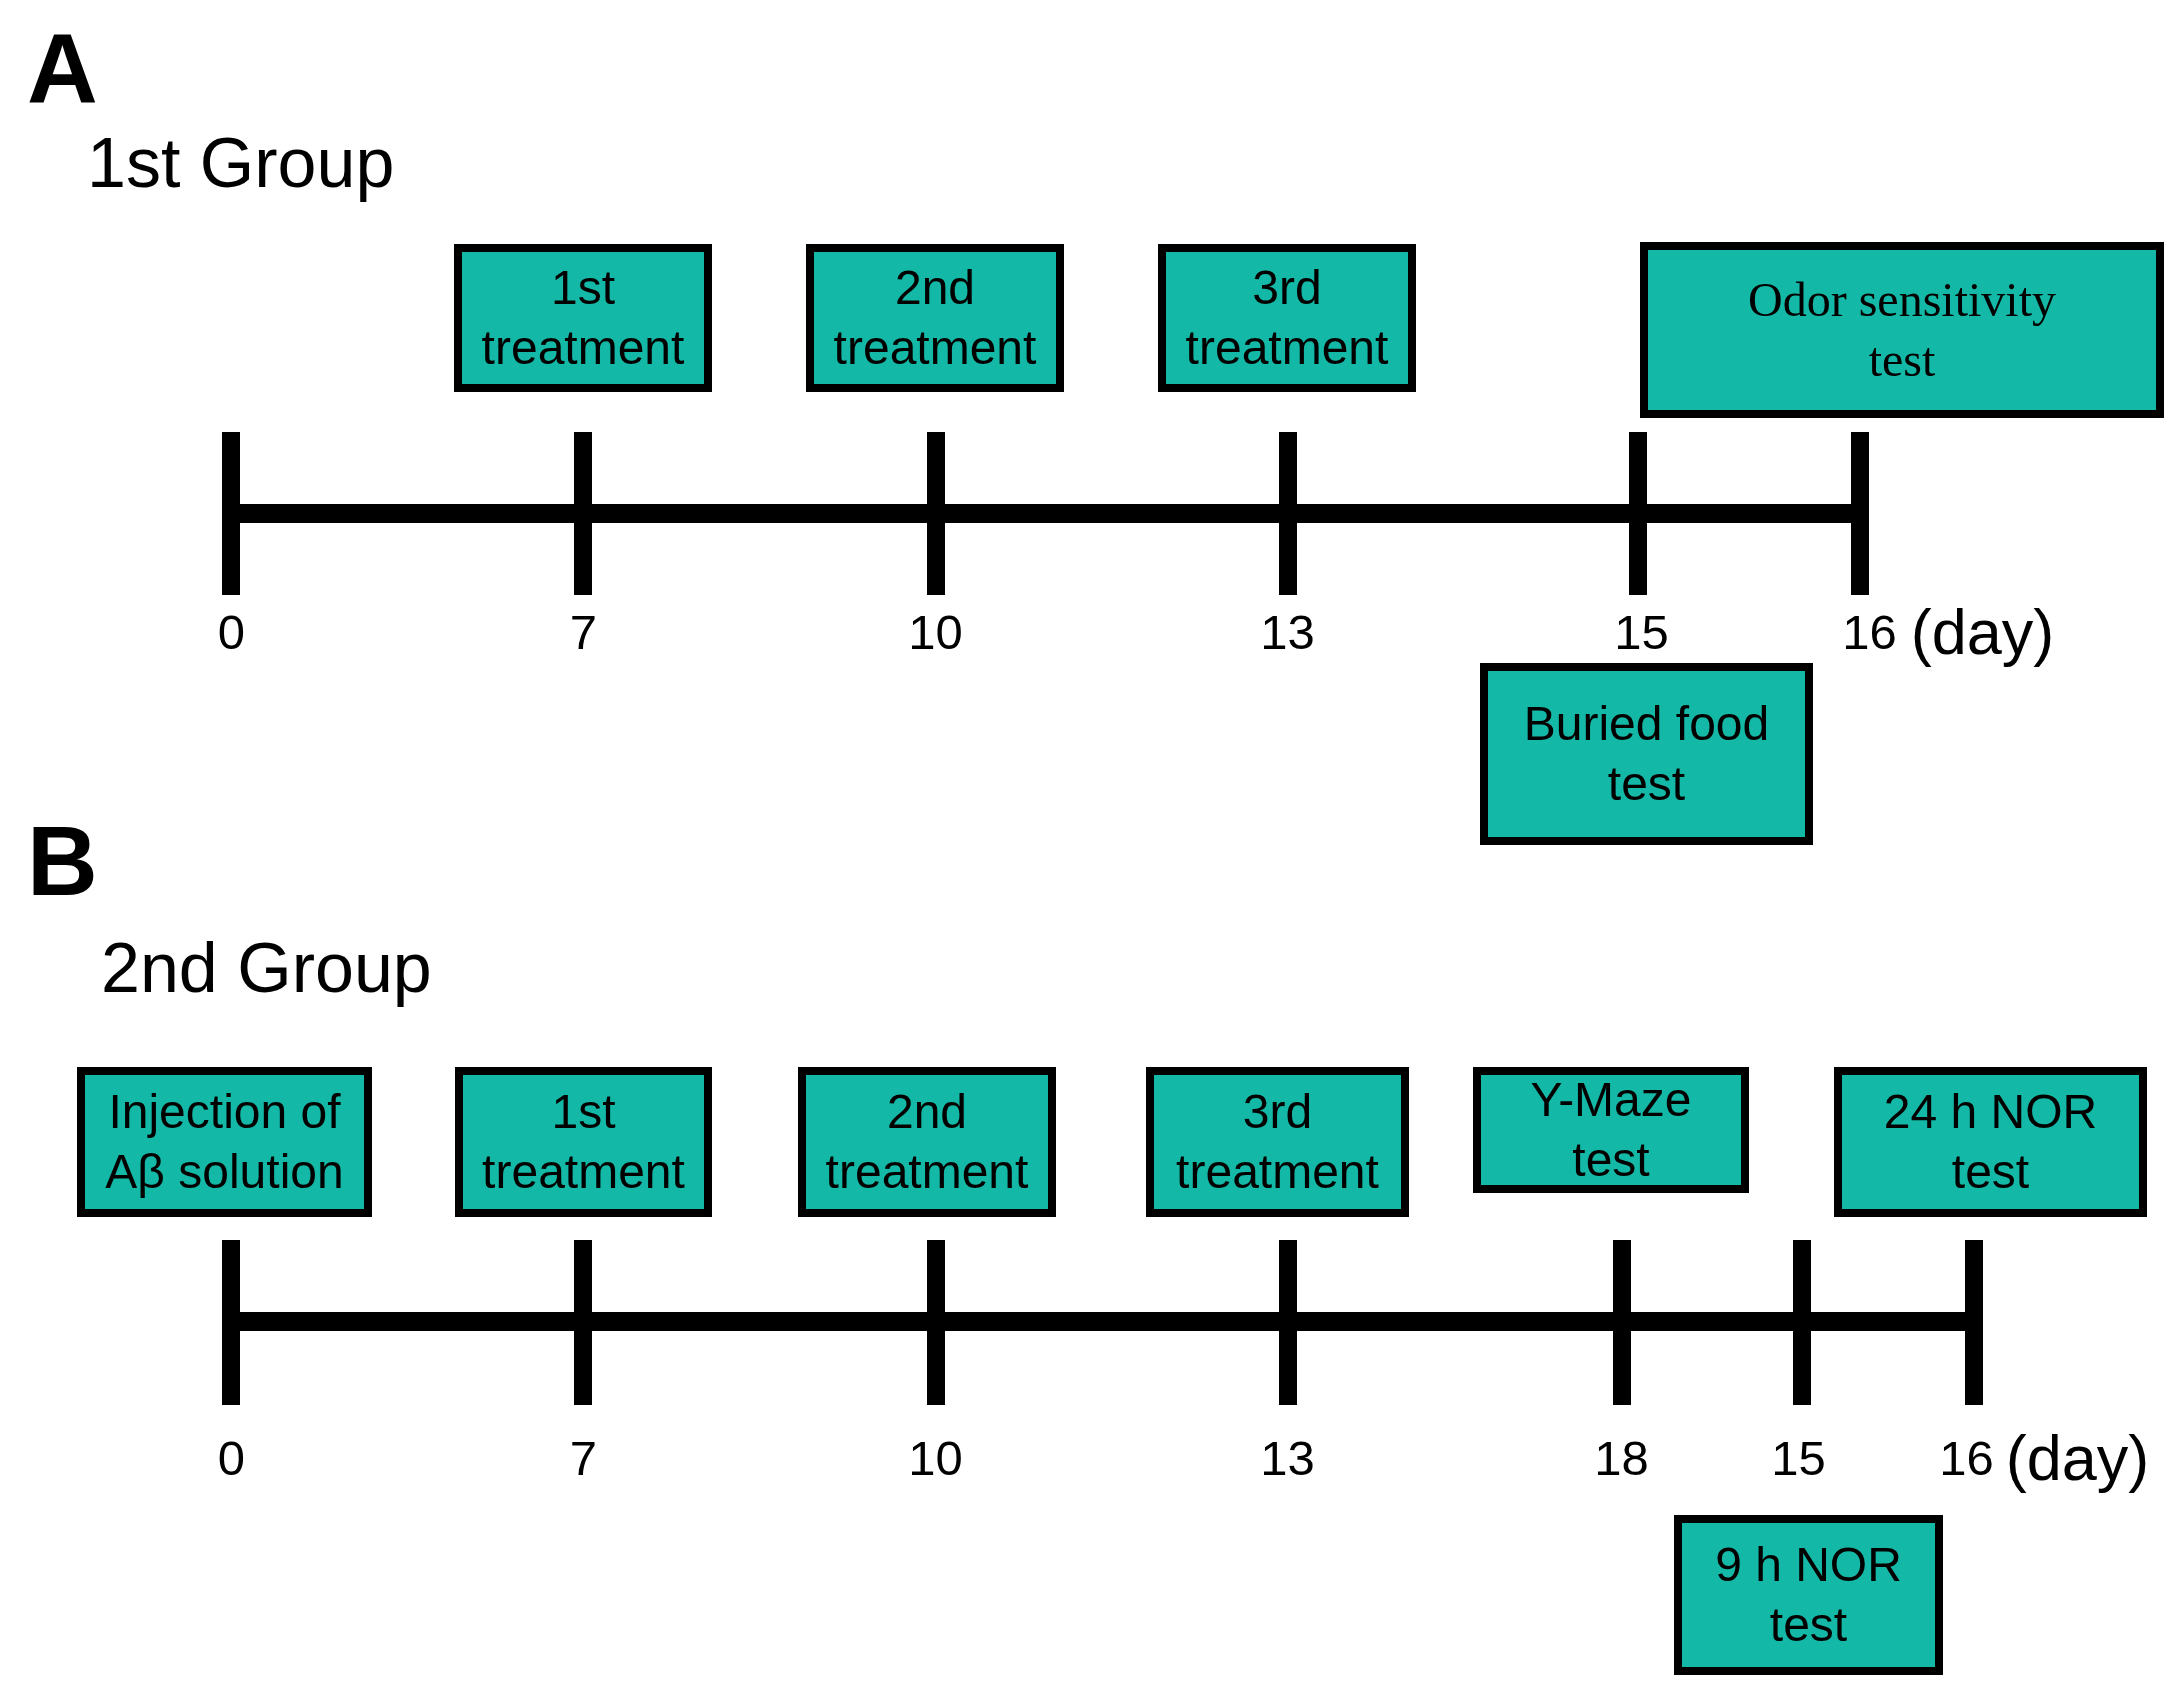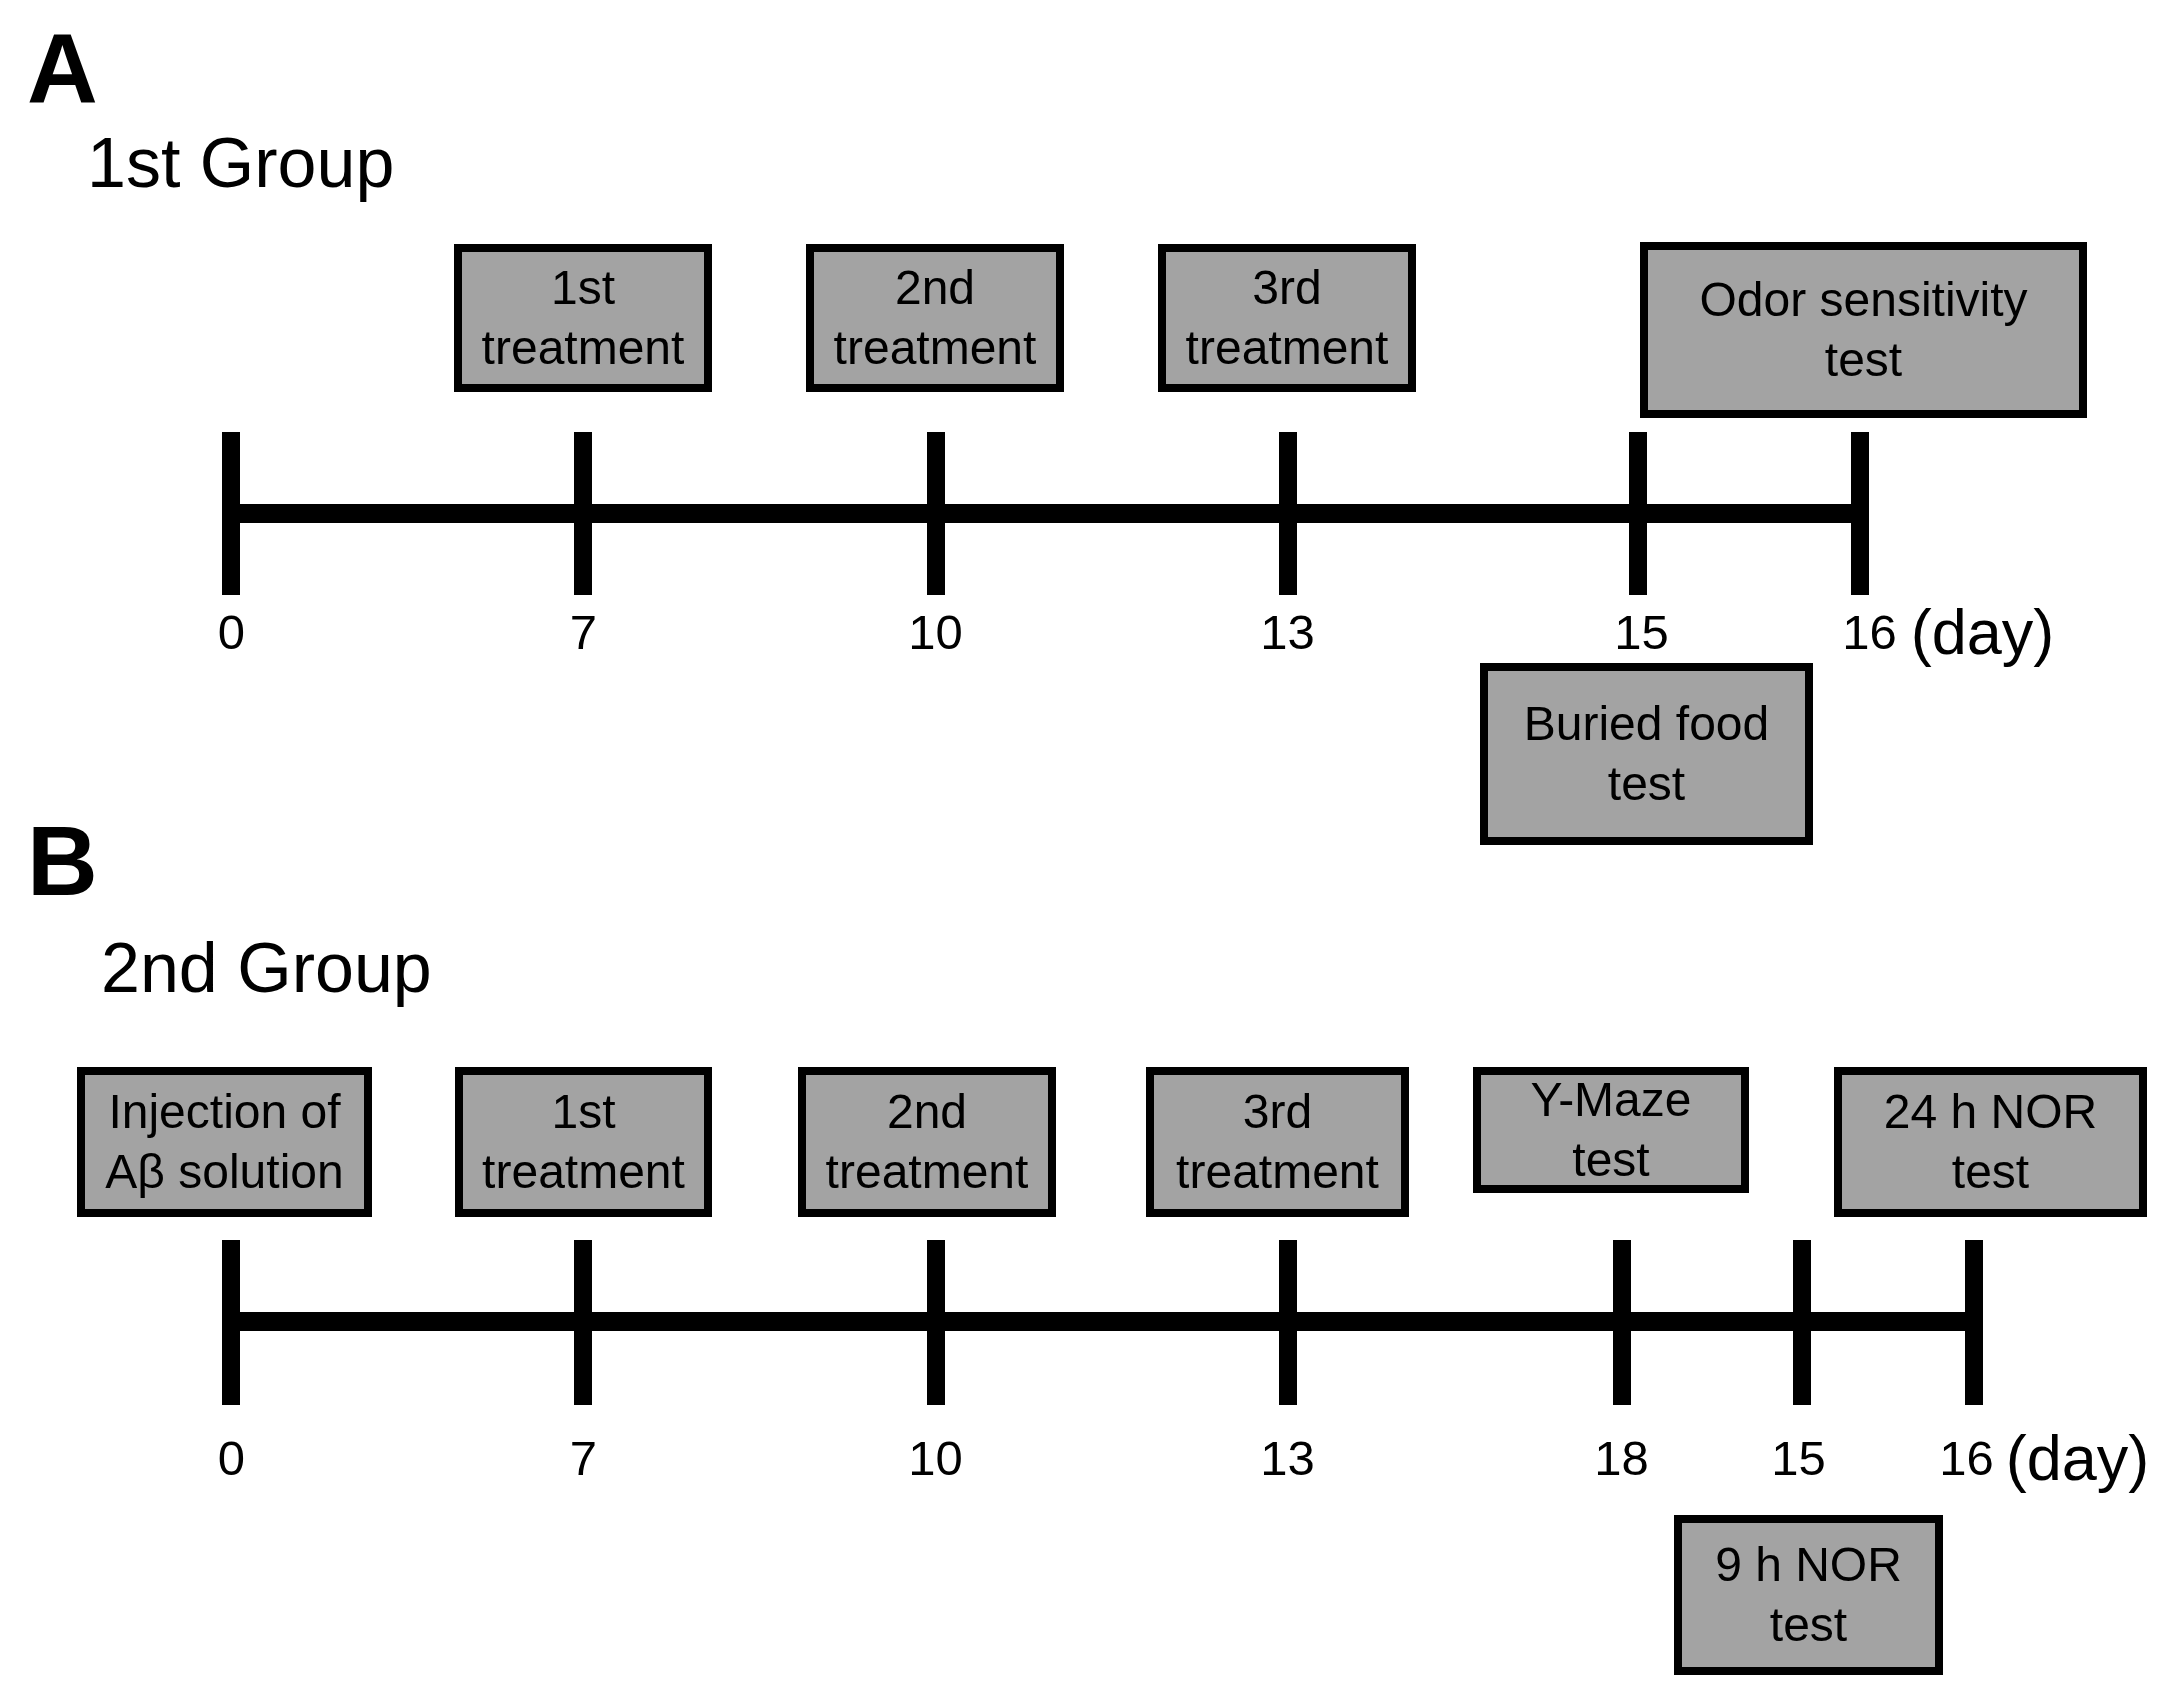--- a/index.html
+++ b/index.html
@@ -18,21 +18,21 @@
     line-height:1;
   }
   .panel-title{
     position:absolute;
     font-size:70px;
     line-height:1.1;
   }
   .ebox{
     position:absolute;
     border:8.2px solid #000000;
-    background:#a3a3a3;
+    background:#14b8a6;
     display:flex;
     align-items:center;
     justify-content:center;
     box-sizing:border-box;
   }
   .ebox-label{
     white-space:pre-line;
     text-align:center;
     font-size:48px;
     line-height:60px;
@@ -78,21 +78,21 @@
 treatment</span>
     </div>
     <div class="ebox" style="left:806px;top:244px;width:258px;height:148px;">
       <span class="ebox-label">2nd
 treatment</span>
     </div>
     <div class="ebox" style="left:1158px;top:244px;width:258px;height:148px;">
       <span class="ebox-label">3rd
 treatment</span>
     </div>
-    <div class="ebox" style="left:1640px;top:242px;width:447px;height:176px;">
+    <div class="ebox" style="left:1640px;top:242px;width:524px;height:176px;font-family:Liberation Serif, serif;">
       <span class="ebox-label">Odor sensitivity
 test</span>
     </div>
 
     <div>
       <div class="tl-bar" style="left:222px;top:504px;width:1647px;"></div>
       <div class="tick tick-a" style="left:222px;"></div>
       <div class="tick tick-a" style="left:574px;"></div>
       <div class="tick tick-a" style="left:927px;"></div>
       <div class="tick tick-a" style="left:1279px;"></div>

